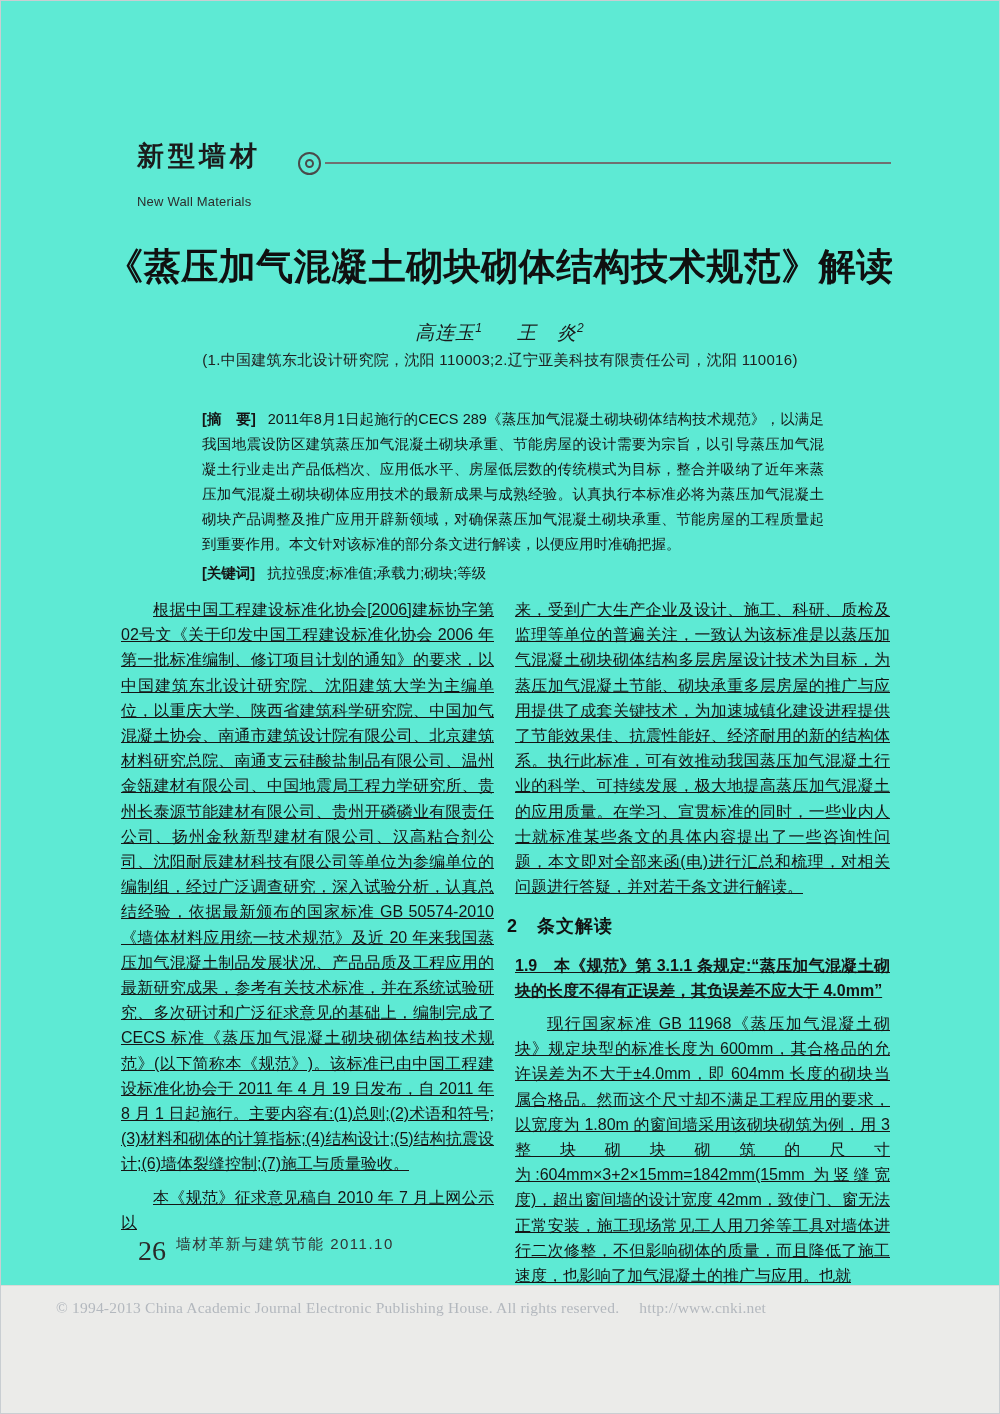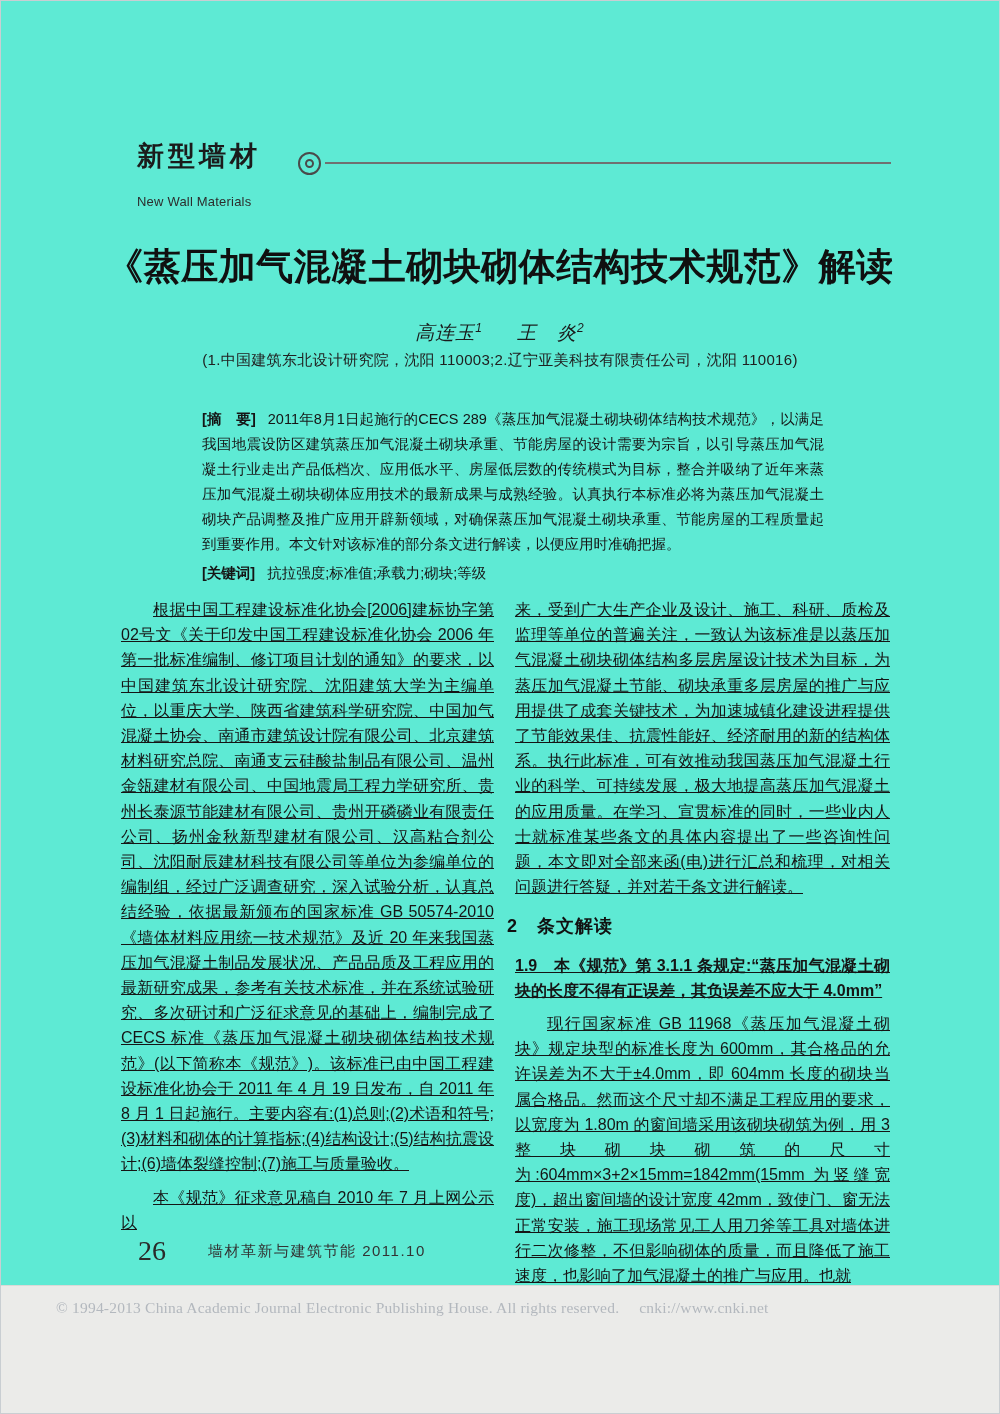--- a/index.html
+++ b/index.html
@@ -33,21 +33,21 @@
   
   .col{position:absolute;top:588px;font-size:16px;line-height:25.2px;text-align:justify;color:#151515;}
   .col-left{left:112px;width:389px;}
   .col-right{left:506px;width:391px;}
   .col p{margin:8px;text-indent:2em;text-decoration:underline;}
   .col p.noindent{text-indent:0;}
   .col h2{font-size:18px;font-weight:700;margin:0 0 13px 0;letter-spacing:1px;color:#111;}
   .col-right h2{margin-top:15px;}
   .clause{font-weight:700;}
   
-  .footer{position:absolute;left:137px;top:1234px;display:flex;align-items:center;gap:42px;}
+  .footer{position:absolute;left:137px;top:1234px;display:flex;align-items:flex-start;gap:10px;}
   .page-num{font-family:"Liberation Serif","DejaVu Serif",serif;font-size:28px;color:#2a2a2a;}
   .journal{font-size:15px;color:#333333;letter-spacing:1.5px;}
   
   .copyright-band{position:absolute;left:0;right:0;bottom:0;height:127px;background:#ebebe9;border-top:1px solid #dadad7;}
   .copyright-line{
     position:absolute;left:55px;top:13px;display:flex;gap:20px;white-space:nowrap;
     font-family:"Liberation Serif","DejaVu Serif",serif;font-size:15.5px;color:#b3b8be;letter-spacing:0.2px;
   }
 </style>
 </head>
@@ -86,17 +86,17 @@
   </div>
 
   <div class="footer">
     <span class="page-num">26</span>
     <span class="journal">墙材革新与建筑节能 2011.10</span>
   </div>
 
   <div class="copyright-band">
     <div class="copyright-line">
       <span>© 1994-2013 China Academic Journal Electronic Publishing House. All rights reserved.</span>
-      <span>cnki://www.cnki.net</span>
+      <span>http://www.cnki.net</span>
     </div>
   </div>
 
 </div>
 
 </body></html>

